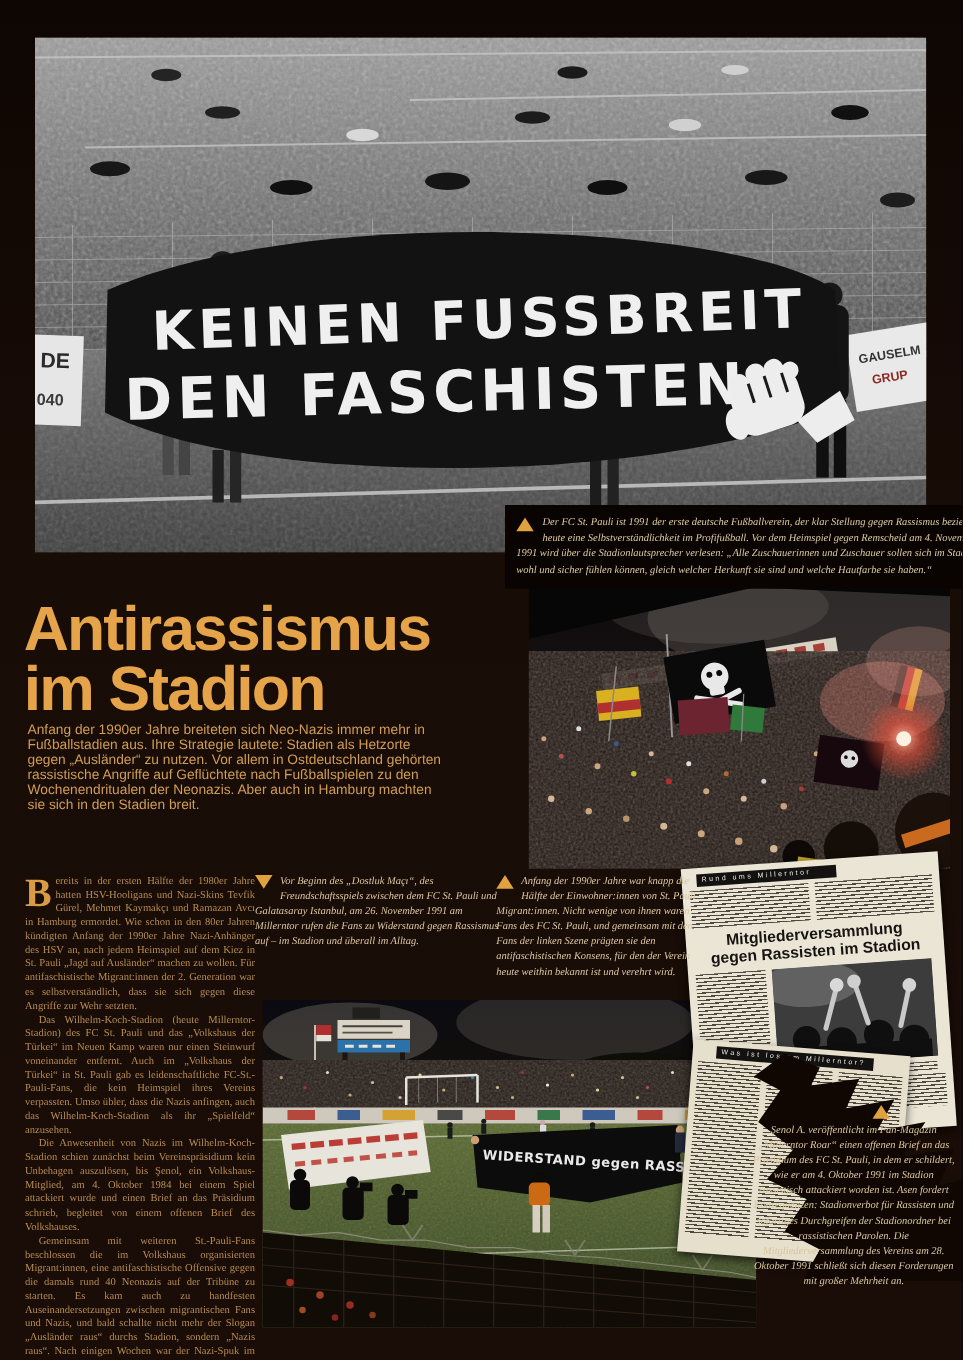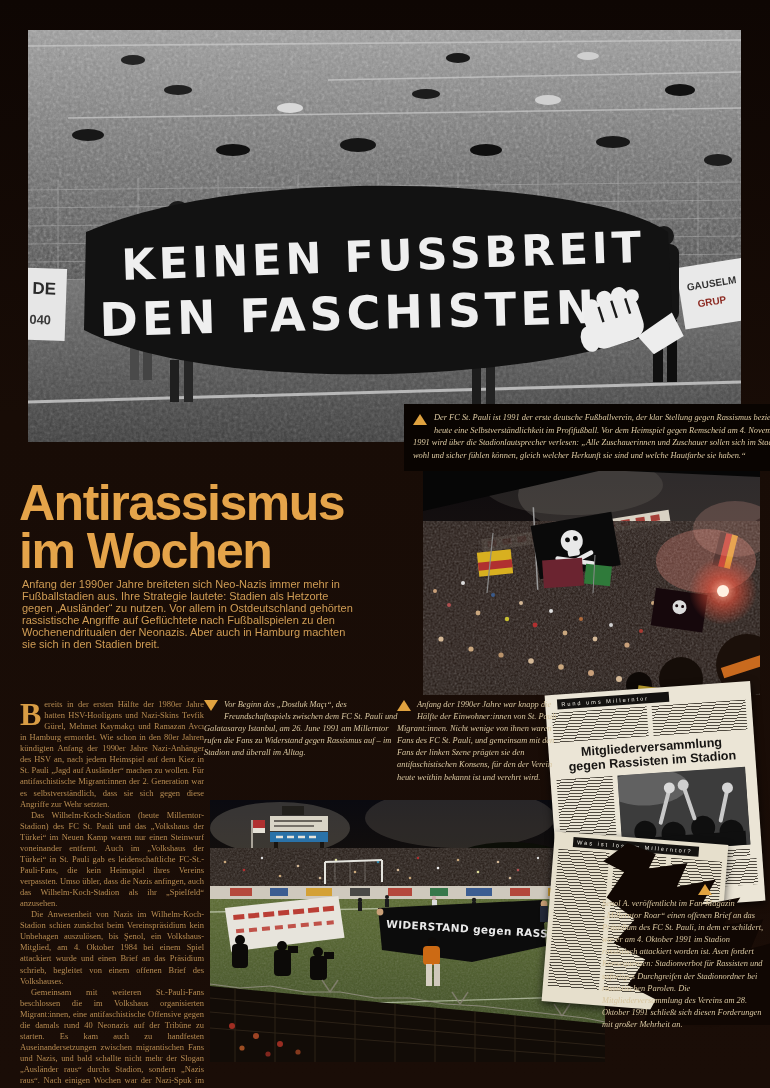--- a/index.html
+++ b/index.html
@@ -28,21 +28,21 @@
 
   
   .photo-fans{position:absolute;left:423px;top:463px;width:337px;height:232px;z-index:1;}
   .photo-pitch{position:absolute;left:210px;top:800px;width:395px;height:262px;z-index:1;}
 
   
   .cap{position:absolute;font-style:italic;font-size:8.4px;line-height:1.44;color:#d8c6a0;z-index:5;}
   .cap .tri{float:left;margin:1px 6px 1px 0;}
   .cap-dostluk{left:204px;top:699px;width:198px;}
   .cap-migrants{left:397px;top:699px;width:172px;}
-  .cap-senol{left:602px;top:884px;width:162px;text-align:left;z-index:9;}
+  .cap-senol{left:602px;top:884px;width:162px;text-align:center;z-index:9;}
   .cap-senol .tri{float:none;display:block;margin:0 52px 3px auto;}
 
   
   .bodycol{position:absolute;left:20px;top:699px;width:184px;z-index:2;
            font-size:8.45px;line-height:1.31;color:#b78c52;text-align:justify;}
   .bodycol p{margin:0;text-indent:11px;}
   .bodycol p.first{text-indent:0;}
   .dropcap{float:left;font-size:32px;line-height:.78;font-weight:bold;
            color:#d89c44;margin:3px 3px 0 0;}
 
@@ -200,21 +200,21 @@
     </svg>
   </div>
 
   <div class="topcap">
     <span class="tri up"></span>
     <span>Der FC St. Pauli ist 1991 der erste deutsche Fußballverein, der klar Stellung gegen Rassismus bezieht – heute eine Selbstverständlichkeit im Profifußball. Vor dem Heimspiel gegen Remscheid am 4. November 1991 wird über die Stadionlautsprecher verlesen: „Alle Zuschauerinnen und Zuschauer sollen sich im Stadion wohl und sicher fühlen können, gleich welcher Herkunft sie sind und welche Hautfarbe sie haben.“</span>
   </div>
 
   <h1 class="headline">
     <span>Antirassismus</span><br>
-    <span>im Wochen</span>
+    <span>im Stadion</span>
   </h1>
   <p class="intro">Anfang der 1990er Jahre breiteten sich Neo-Nazis immer mehr in Fußballstadien aus. Ihre Strategie lautete: Stadien als Hetzorte gegen „Ausländer“ zu nutzen. Vor allem in Ostdeutschland gehörten rassistische Angriffe auf Geflüchtete nach Fußballspielen zu den Wochenendritualen der Neonazis. Aber auch in Hamburg machten sie sich in den Stadien breit.</p>
 
   <div class="photo-fans">
     <svg width="100%" height="100%" viewBox="0 0 337 232" preserveAspectRatio="none">
       <defs>
         <linearGradient id="p2bg" x1="0" y1="0" x2="0" y2="1">
           <stop offset="0" stop-color="#0d0b0e"></stop>
             <stop offset=".5" stop-color="#191210"></stop>
             <stop offset="1" stop-color="#120c09"></stop>
@@ -318,21 +318,21 @@
         <rect x="214" y="224" width="30" height="20" fill="#bfa02c" transform="rotate(8 228 234)"></rect>
         <circle cx="258" cy="216" r="22" fill="#150d08"></circle>
         <circle cx="324" cy="202" r="31" fill="#1b100a"></circle>
         <rect x="298" y="196" width="54" height="11" fill="#c96a1e" transform="rotate(-18 326 201)"></rect>
       </g>
     </svg>
   </div>
 
   <div class="cap cap-dostluk">
     <span class="tri down"></span>
-    <span>Vor Beginn des „Dostluk Maçı“, des Freundschaftsspiels zwischen dem FC St. Pauli und Galatasaray Istanbul, am 26. June 1991 am Millerntor rufen die Fans zu Widerstand gegen Rassismus auf – im Stadion und überall im Alltag.</span>
+    <span>Vor Beginn des „Dostluk Maçı“, des Freundschaftsspiels zwischen dem FC St. Pauli und Galatasaray Istanbul, am 26. November 1991 am Millerntor rufen die Fans zu Widerstand gegen Rassismus auf – im Stadion und überall im Alltag.</span>
   </div>
   <div class="cap cap-migrants">
     <span class="tri up"></span>
     <span>Anfang der 1990er Jahre war knapp die Hälfte der Einwohner:innen von St. Pauli Migrant:innen. Nicht wenige von ihnen waren Fans des FC St. Pauli, und gemeinsam mit den Fans der linken Szene prägten sie den antifaschistischen Konsens, für den der Verein heute weithin bekannt ist und verehrt wird.</span>
   </div>
 
   <div class="bodycol">
     <p class="first">
       <span class="dropcap">B</span><span>ereits in der ersten Hälfte der 1980er Jahre hatten HSV-Hooligans und Nazi-Skins Tevfik Gürel, Mehmet Kaymakçı und Ramazan Avcı in Hamburg ermordet. Wie schon in den 80er Jahren kündigten Anfang der 1990er Jahre Nazi-Anhänger des HSV an, nach jedem Heimspiel auf dem Kiez in St. Pauli „Jagd auf Ausländer“ machen zu wollen. Für antifaschistische Migrant:innen der 2. Generation war es selbstverständlich, dass sie sich gegen diese Angriffe zur Wehr setzten.</span>
     </p>

